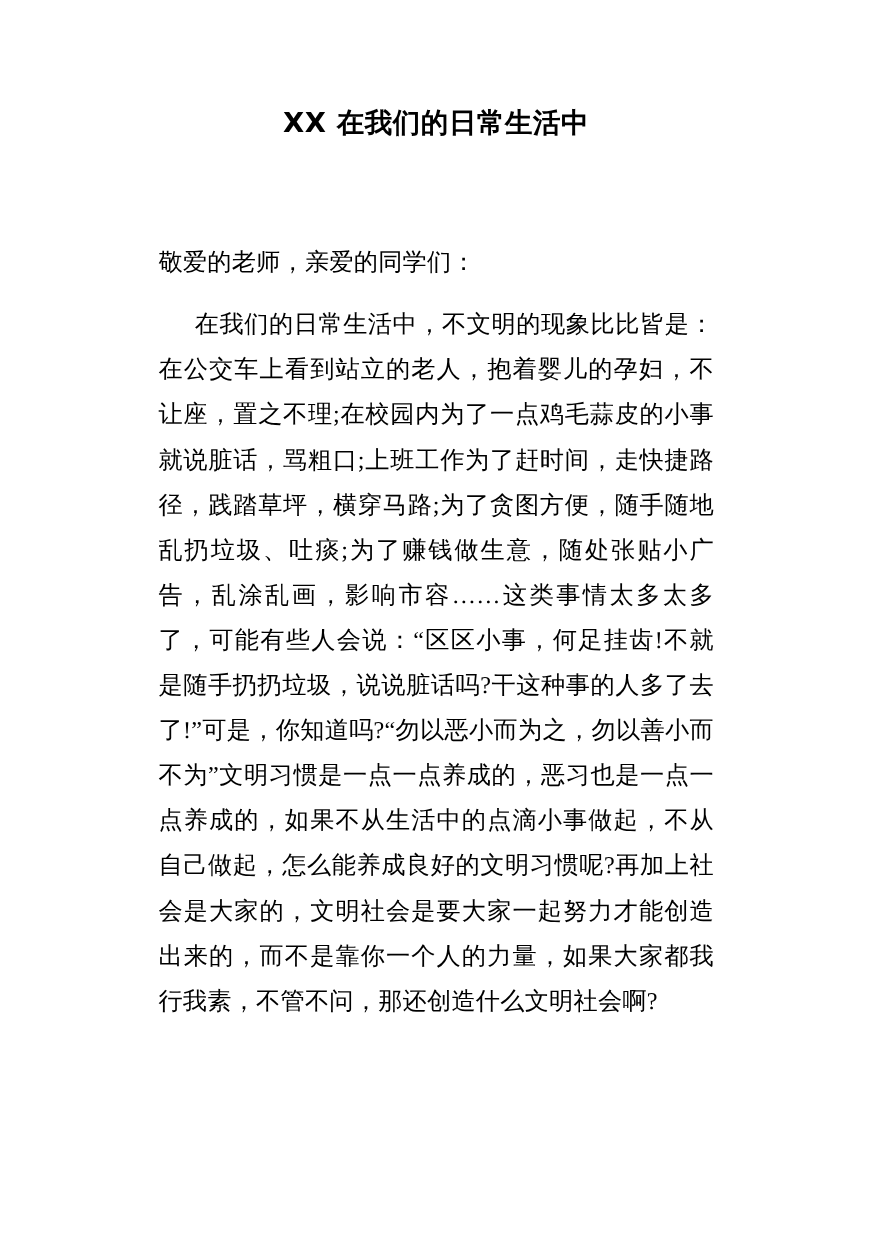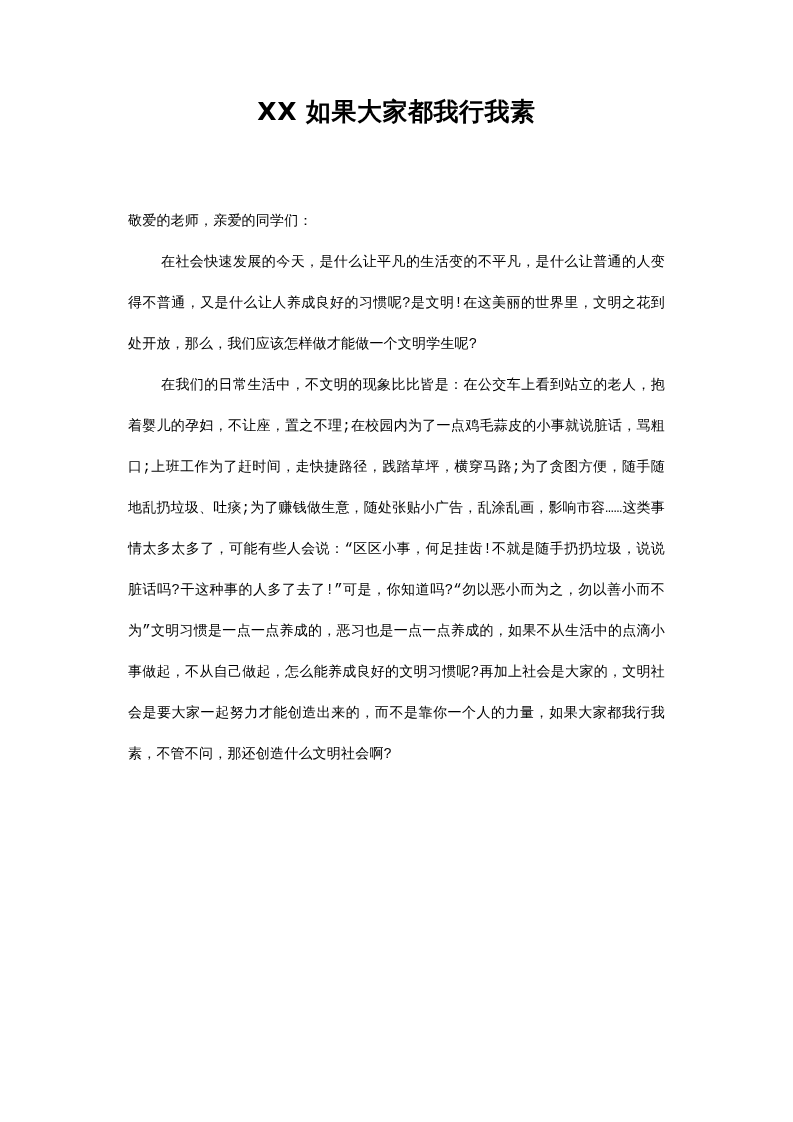--- a/index.html
+++ b/index.html
@@ -29,38 +29,37 @@
     margin: 0;
     padding-top: 95px;
     letter-spacing: 0.5px;
   }
   .body-block {
     margin: 0 auto;
     padding-top: 72px;
     width: 537px;
   }
   .para {
-    font-family: Liberation Mono, monospace;
-    font-size: 14px;
+    font-family: Liberation Serif, serif;
+    font-size: 22px;
     line-height: 41px;
     text-align: justify;
     text-justify: inter-ideograph;
-    margin: 0;
+    margin: 16px;
     letter-spacing: 0.2px;
   }
   .indent {
     text-indent: 33px;
   }
 </style>
 </head>
 <body>
 
 <div class="page">
 
-  <h1 class="doc-title">XX 如果大家都我行我素</h1>
+  <h1 class="doc-title">XX 在我们的日常生活中</h1>
 
   <div class="body-block">
     <p class="para">敬爱的老师，亲爱的同学们：</p>
-    <p class="para indent">在社会快速发展的今天，是什么让平凡的生活变的不平凡，是什么让普通的人变得不普通，又是什么让人养成良好的习惯呢?是文明!在这美丽的世界里，文明之花到处开放，那么，我们应该怎样做才能做一个文明学生呢?</p>
     <p class="para indent">在我们的日常生活中，不文明的现象比比皆是：在公交车上看到站立的老人，抱着婴儿的孕妇，不让座，置之不理;在校园内为了一点鸡毛蒜皮的小事就说脏话，骂粗口;上班工作为了赶时间，走快捷路径，践踏草坪，横穿马路;为了贪图方便，随手随地乱扔垃圾、吐痰;为了赚钱做生意，随处张贴小广告，乱涂乱画，影响市容……这类事情太多太多了，可能有些人会说：“区区小事，何足挂齿!不就是随手扔扔垃圾，说说脏话吗?干这种事的人多了去了!”可是，你知道吗?“勿以恶小而为之，勿以善小而不为”文明习惯是一点一点养成的，恶习也是一点一点养成的，如果不从生活中的点滴小事做起，不从自己做起，怎么能养成良好的文明习惯呢?再加上社会是大家的，文明社会是要大家一起努力才能创造出来的，而不是靠你一个人的力量，如果大家都我行我素，不管不问，那还创造什么文明社会啊?</p>
   </div>
 
 </div>
 
 </body></html>

